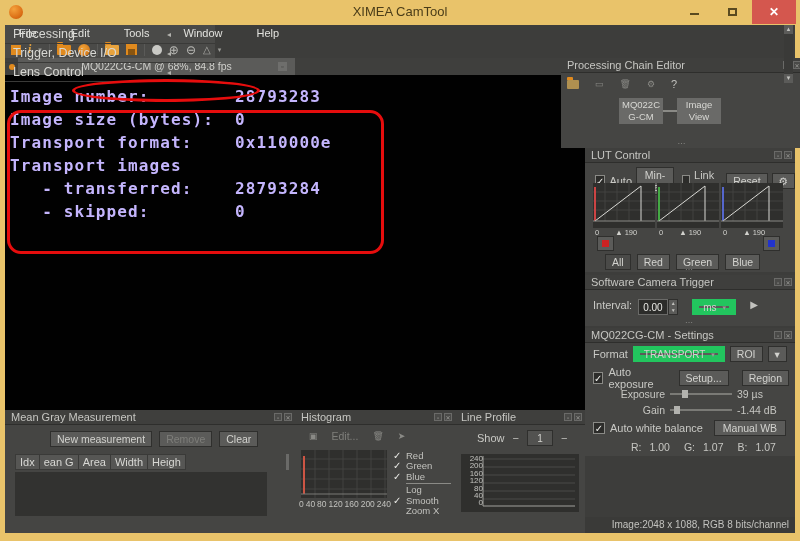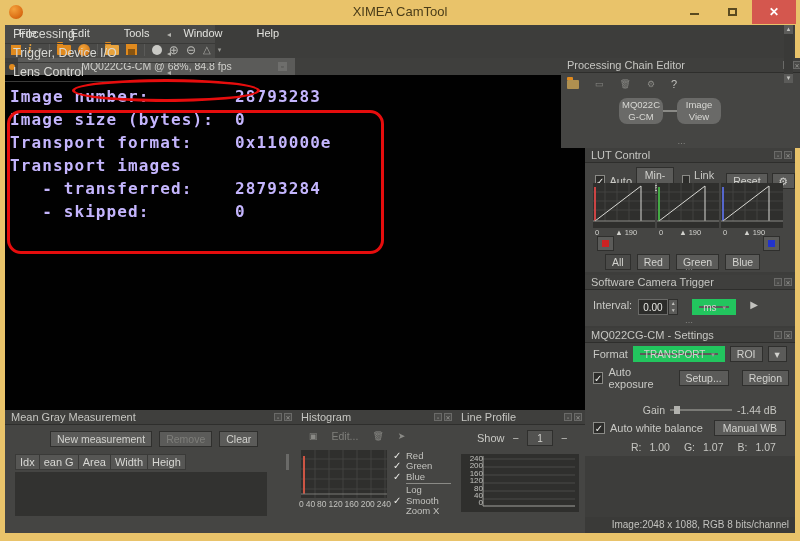--- a/index.html
+++ b/index.html
@@ -106,21 +106,21 @@
   .lp-chart { position:absolute; left:6px; top:44px; width:118px; height:58px; background:#2f2f2d; }
   .lp-yticks { position:absolute; left:2px; top:1px; width:20px; text-align:right; }
   .lp-yticks span { display:block; font-size:8px; line-height:7.4px; color:#c2c2be; }
   .minus-btn { color:#c2c2be; font-size:11px; }
   .lp-val { width:26px; height:16px; background:#525250; border:1px solid #2f2f2d; text-align:center;
             font-size:10px; line-height:15px; color:#d2d2ce; }
 
   
   #pchain { left:556px; top:33px; width:243px; height:90px; }
   #pchain .ptools { position:absolute; left:6px; top:20px; display:flex; gap:16px; align-items:center; }
-  .node { position:absolute; width:44px; height:26px; background:#6a6a68; border-radius:8px;
+  .node { position:absolute; width:44px; height:26px; background:#6a6a68; border-radius:0;
           color:#d8d8d4; font-size:9.5px; text-align:center; line-height:12px; padding-top:1px; }
   .node-link { position:absolute; top:52px; left:102px; width:14px; height:2px; background:#8a8a86; }
 
   #lut { left:580px; top:123px; width:210px; height:124px; }
   #lut .lrow1 { position:absolute; left:10px; top:19px; display:flex; align-items:center; gap:4px; }
   .lutgraph { position:absolute; top:35px; width:62px; height:45px; }
   .lut-labels { position:absolute; width:62px; font-size:7.5px; color:#d2d2ce; display:flex; }
   .lut-labels .l0 { margin-left:2px; } .lut-labels .lmark { margin-left:16px; }
   .sqbtn { position:absolute; width:17px; height:15px; background:#5b5b59; border:1px solid #2f2f2d; }
   .sqbtn i { display:block; width:7px; height:7px; margin:3px auto 0; }
@@ -515,20 +515,27 @@
         </span>
         <span class="btn">ROI</span>
         <span class="btn">▾</span>
       </div>
       <div class="srow" style="top:38px">
         <span class="cb">✓</span>
         <span>Auto exposure</span>
         <span class="btn" style="width:52px; margin-left:10px">Setup...</span>
         <span class="btn" style="width:48px; margin-left:8px">Region</span>
       </div>
+      <div class="srow" style="top:60px">
+        <span class="rlabel" style="width:72px; text-align:right">Exposure</span>
+        <span class="slider" style="max-width:62px">
+            <span class="handle" style="left:12px"></span>
+          </span>
+        <span class="rlabel">39 µs</span>
+      </div>
       <div class="srow" style="top:76px">
         <span class="rlabel" style="width:72px; text-align:right">Gain</span>
         <span class="slider" style="max-width:62px">
             <span class="handle" style="left:4px"></span>
           </span>
         <span class="rlabel">-1.44 dB</span>
       </div>
       <div class="srow" style="top:92px">
         <span class="cb">✓</span>
         <span>Auto white balance</span>

